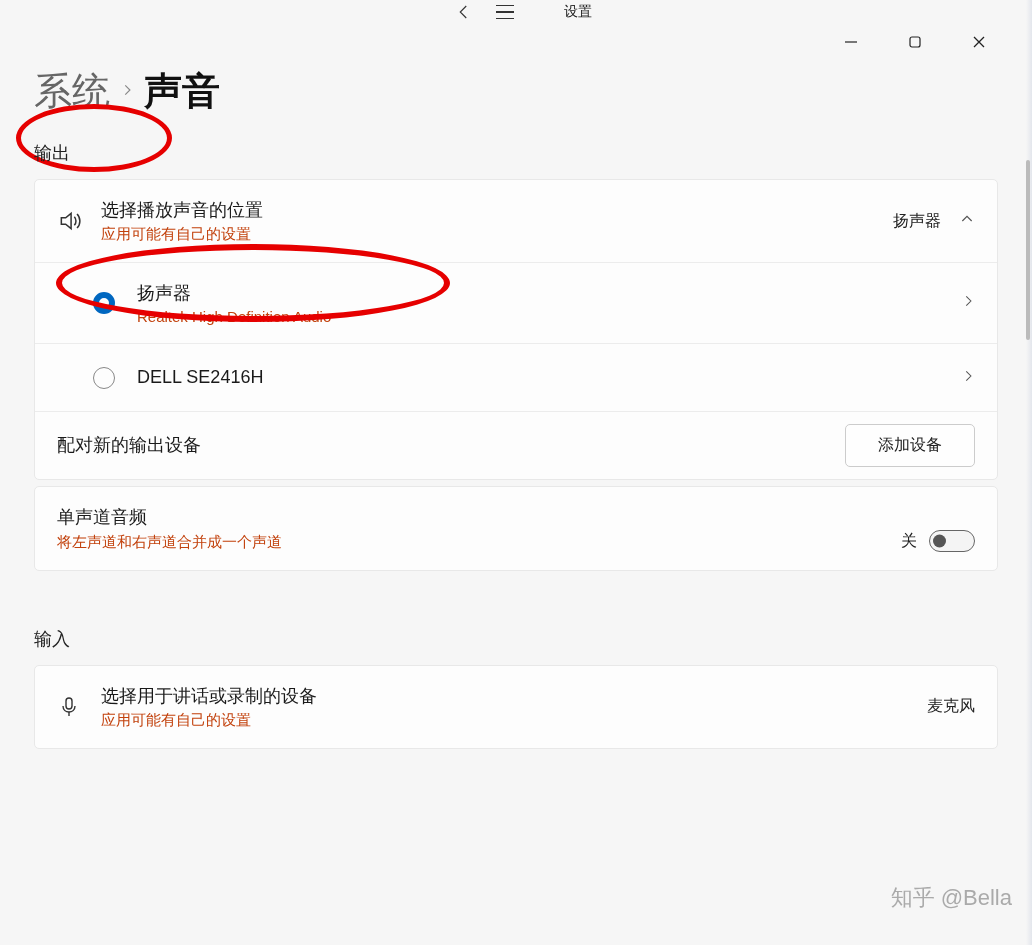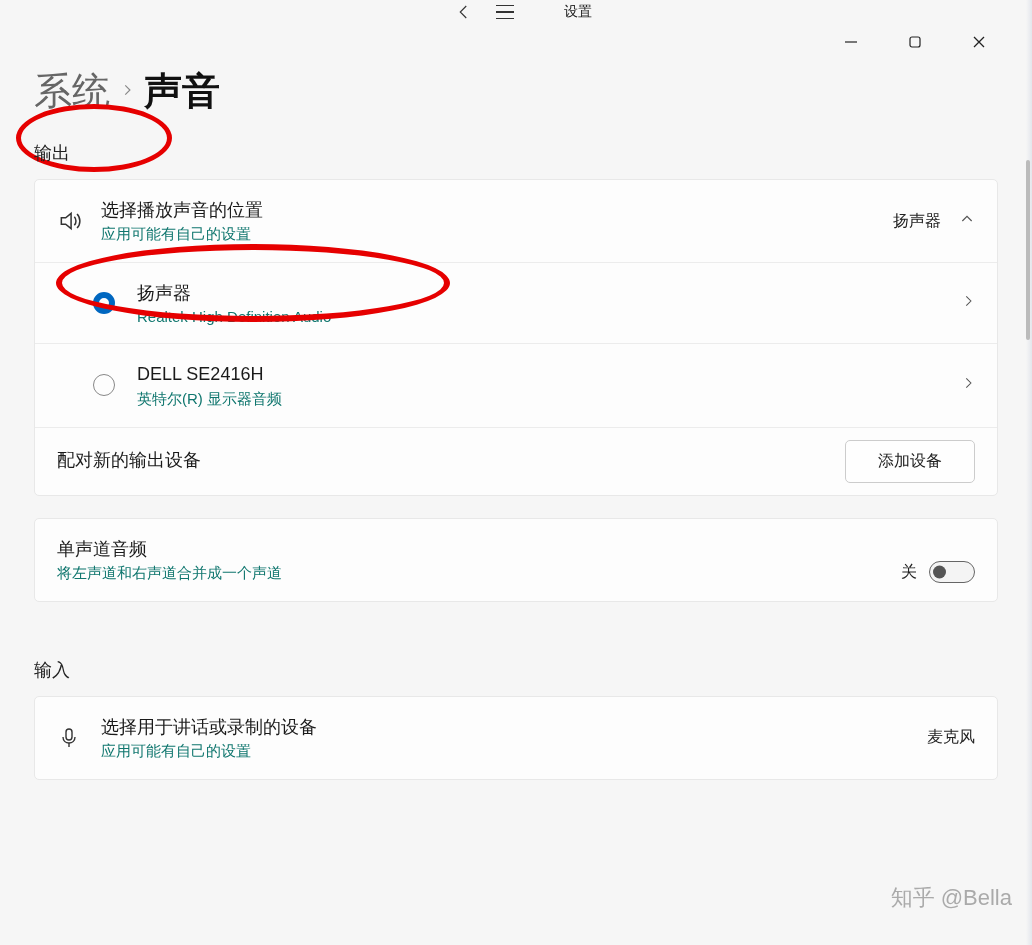--- a/index.html
+++ b/index.html
@@ -16,27 +16,27 @@
     
     .breadcrumb { display: flex; align-items: center; padding: 18px 34px 24px; gap: 10px; position: relative; }
     .crumb-system { font-size: 38px; color: #666; cursor: pointer; }
     .crumb-chevron { font-size: 24px; color: #888; }
     .crumb-current { font-size: 38px; color: #111; font-weight: 600; }
     .red-oval-1 { position: absolute; left: 16px; top: 56px; width: 156px; height: 68px; border: 5px solid #e60000; border-radius: 50%; pointer-events: none; }
     
     .content { padding: 0 34px; position: relative; }
     .section-title { font-size: 18px; color: #222; margin-bottom: 14px; font-weight: 400; }
     
-    .card { background: #fdfdfd; border: 1px solid #e8e8e8; border-radius: 5px; margin-bottom: 22px; }
+    .card { background: #fdfdfd; border: 1px solid #e8e8e8; border-radius: 5px; margin-bottom: 6px; }
     .card-row { display: flex; align-items: center; padding: 18px 22px; min-height: 68px; }
     .card-row.border-top { border-top: 1px solid #ececec; }
     .row-icon { width: 44px; display: flex; align-items: center; justify-content: flex-start; }
     .row-text { flex: 1; }
     .row-title { font-size: 18px; color: #1a1a1a; line-height: 1.4; }
-    .row-subtitle { font-size: 15px; color: #0f766e; margin-top: 2px; }
+    .row-subtitle { font-size: 15px; color: #c2410c; margin-top: 2px; }
     .row-right { display: flex; align-items: center; gap: 18px; }
     .row-right-text { font-size: 16px; color: #222; }
     
     .radio-row { padding-left: 58px; position: relative; }
     .radio { width: 22px; height: 22px; border-radius: 50%; border: 1.5px solid #888; margin-right: 22px; cursor: pointer; flex-shrink: 0; }
     .radio.selected { border: 6px solid #0067c0; }
     .chevron-icon { color: #555; }
     
     .add-device-row { justify-content: space-between; padding: 3px 22px; }
     .add-btn { background: #fefefe; border: 1px solid #ccc; border-radius: 5px; padding: 10px 32px; font-size: 16px; cursor: pointer; color: #222; }
@@ -155,21 +155,20 @@
               <path d="M9 4 L17 12 L9 20"></path>
             </svg>
         </span>
       </div>
     </div>
 
     <div class="card-row border-top radio-row">
       <div class="radio"></div>
       <div class="row-text">
         <div class="row-title">DELL SE2416H</div>
-        <div class="row-subtitle">英特尔(R) 显示器音频</div>
       </div>
       <div class="row-right">
         <span class="chevron-icon">
           <svg width="14" height="14" viewBox="0 0 24 24" fill="none" stroke="#555" stroke-width="1.8">
               <path d="M9 4 L17 12 L9 20"></path>
             </svg>
         </span>
       </div>
     </div>
 

